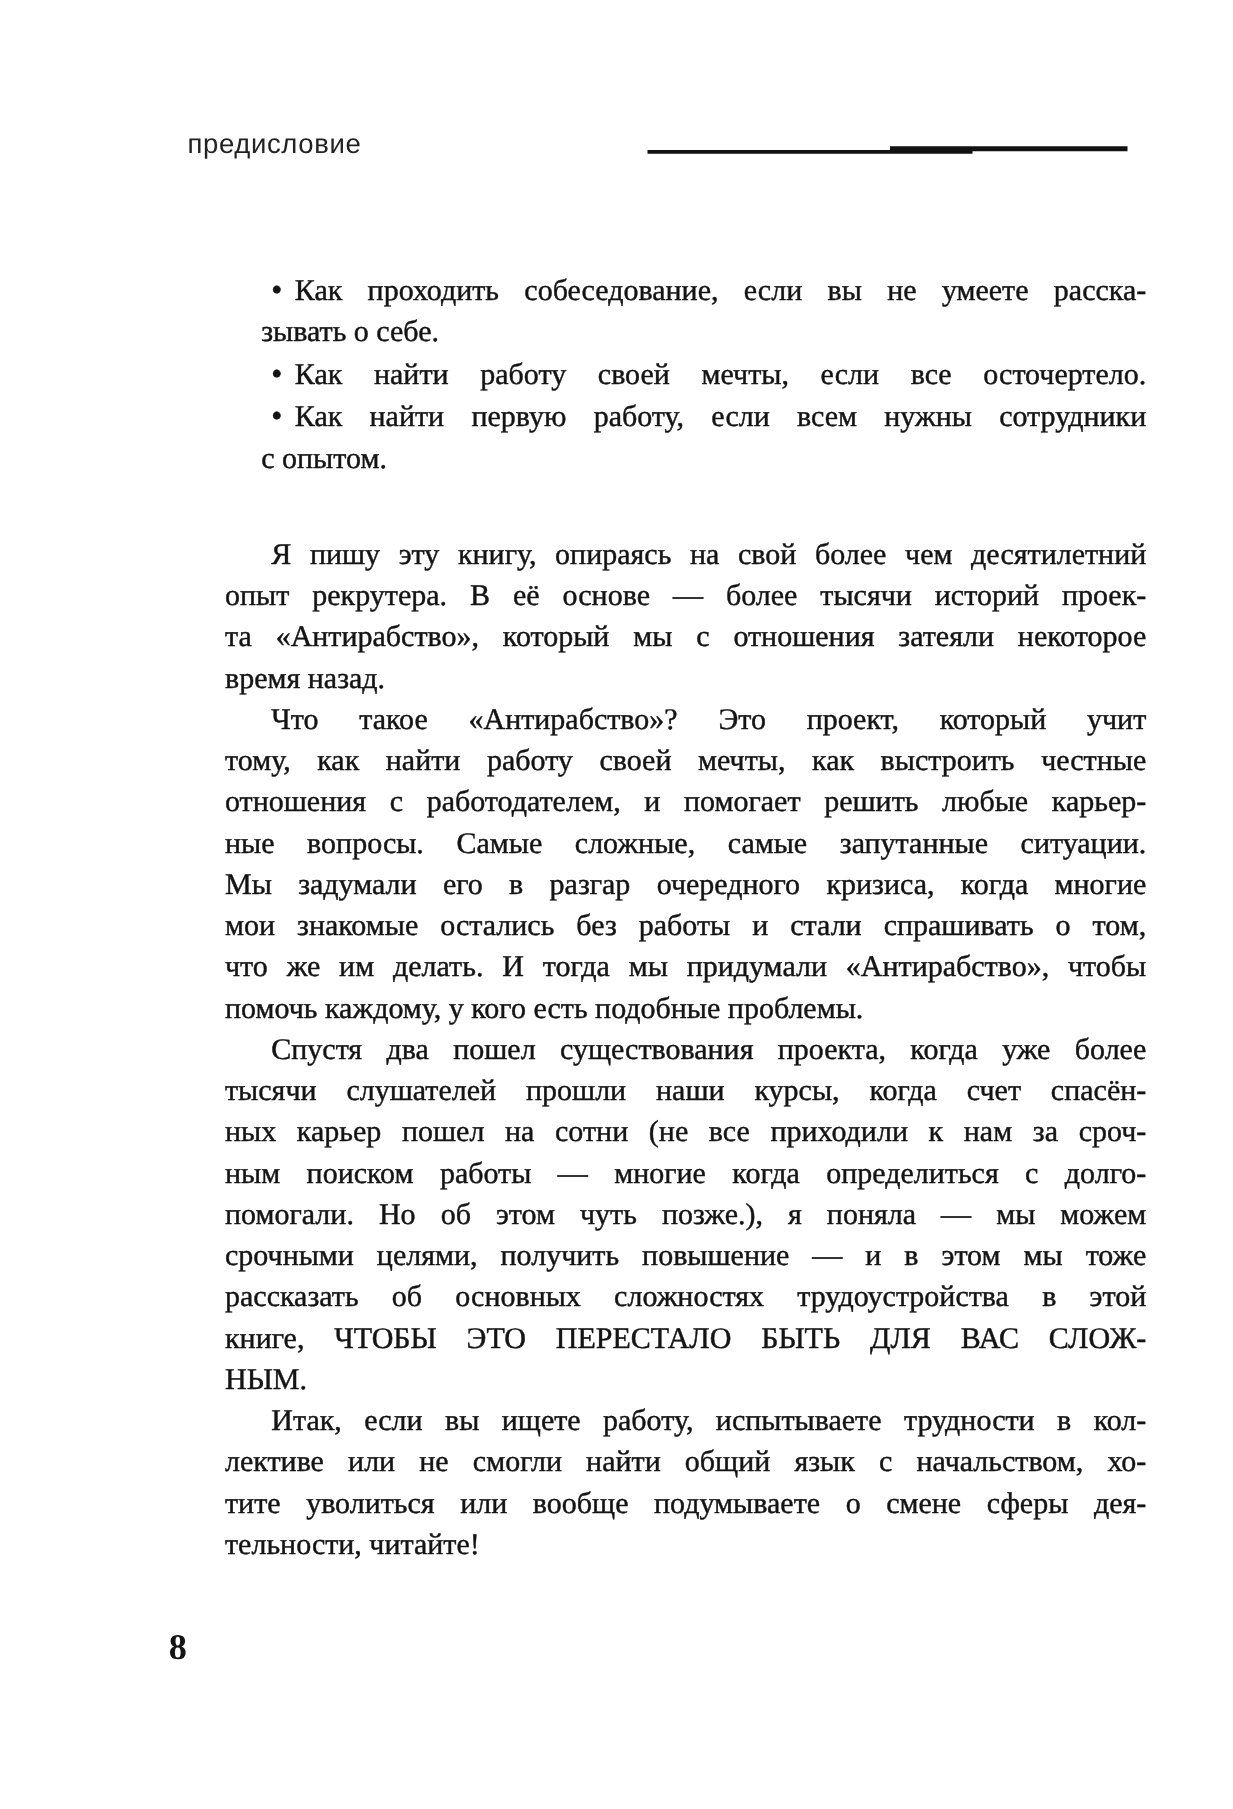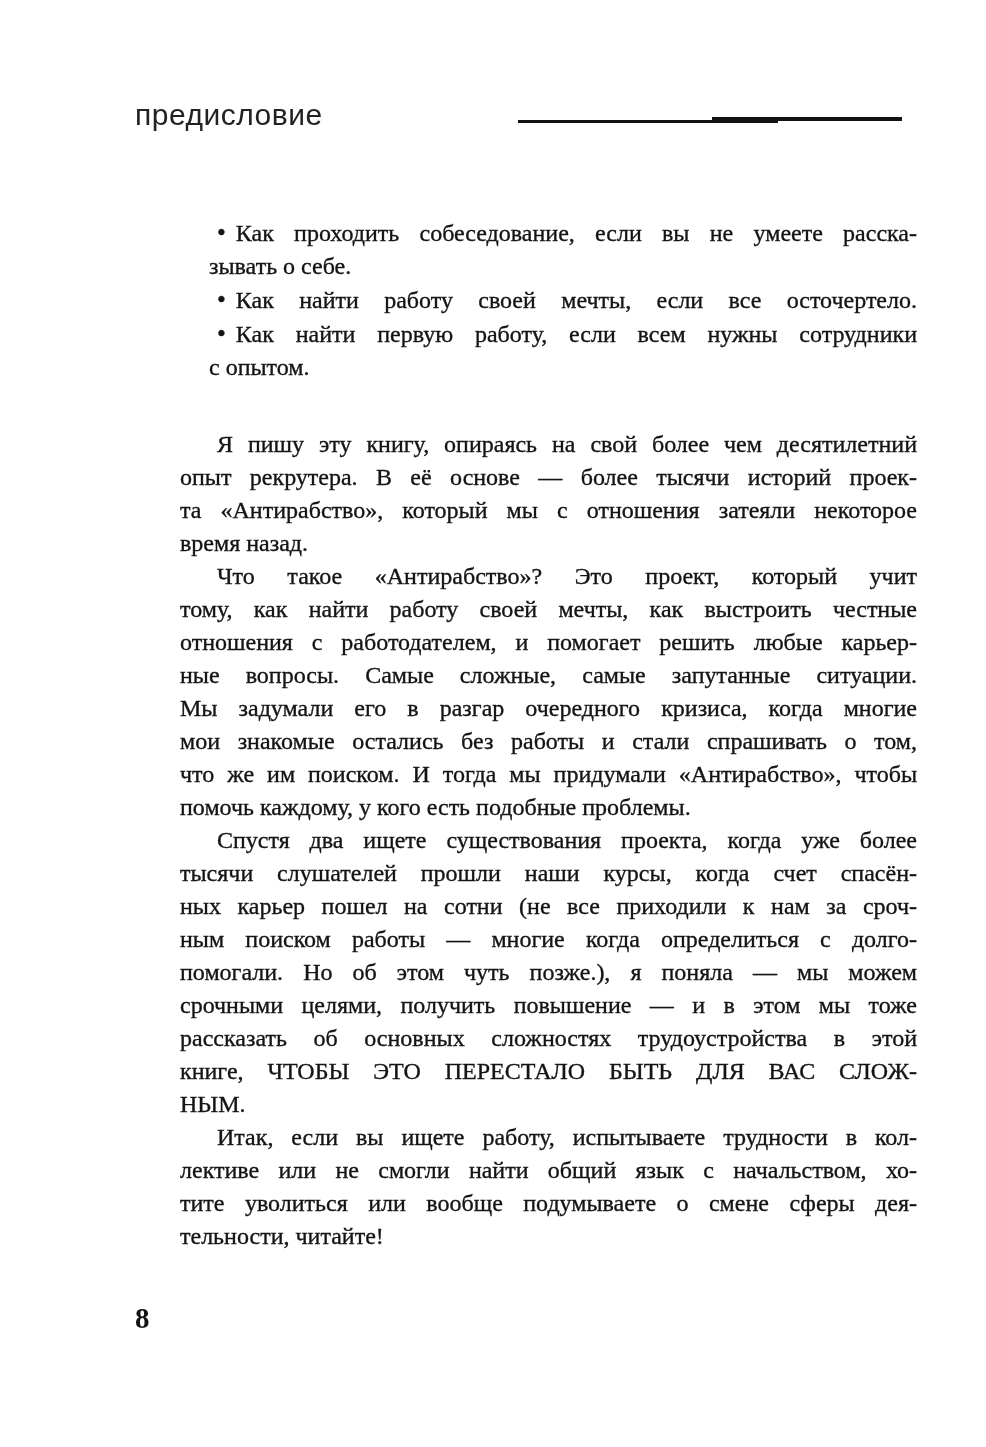--- a/index.html
+++ b/index.html
@@ -12,24 +12,24 @@
     width: 986px;
     height: 1447px;
     background: #ffffff;
     color: #141414;
     overflow: hidden;
     font-family: "Liberation Serif", "DejaVu Serif", serif;
   }
   
   .running-title {
     position: absolute;
-    left: 135px;
+    left: 150px;
     top: 98px;
     font-family: "Liberation Sans", "DejaVu Sans", sans-serif;
-    font-size: 30px;
+    font-size: 22px;
     line-height: 34px;
     font-weight: 400;
     color: #222222;
     letter-spacing: 0.5px;
   }
   .head-rule-a {
     position: absolute;
     left: 518px;
     top: 120px;
     width: 260px;
@@ -111,25 +111,25 @@
           <div class="line p-line">та «Антирабство», который мы с отношения затеяли некоторое</div>
           <div class="line p-line last">время назад.</div>
         </div>
         <div class="para">
           <div class="line p-line indent">Что такое «Антирабство»? Это проект, который учит</div>
           <div class="line p-line">тому, как найти работу своей мечты, как выстроить честные</div>
           <div class="line p-line">отношения с работодателем, и помогает решить любые карьер-</div>
           <div class="line p-line">ные вопросы. Самые сложные, самые запутанные ситуации.</div>
           <div class="line p-line">Мы задумали его в разгар очередного кризиса, когда многие</div>
           <div class="line p-line">мои знакомые остались без работы и стали спрашивать о том,</div>
-          <div class="line p-line">что же им поиском. И тогда мы придумали «Антирабство», чтобы</div>
+          <div class="line p-line">что же им делать. И тогда мы придумали «Антирабство», чтобы</div>
           <div class="line p-line last">помочь каждому, у кого есть подобные проблемы.</div>
         </div>
         <div class="para">
-          <div class="line p-line indent">Спустя два ищете существования проекта, когда уже более</div>
+          <div class="line p-line indent">Спустя два пошел существования проекта, когда уже более</div>
           <div class="line p-line">тысячи слушателей прошли наши курсы, когда счет спасён-</div>
           <div class="line p-line">ных карьер пошел на сотни (не все приходили к нам за сроч-</div>
           <div class="line p-line">ным поиском работы — многие когда определиться с долго-</div>
           <div class="line p-line">помогали. Но об этом чуть позже.), я поняла — мы можем</div>
           <div class="line p-line">срочными целями, получить повышение — и в этом мы тоже</div>
           <div class="line p-line">рассказать об основных сложностях трудоустройства в этой</div>
           <div class="line p-line">книге, ЧТОБЫ ЭТО ПЕРЕСТАЛО БЫТЬ ДЛЯ ВАС СЛОЖ-</div>
           <div class="line p-line last">НЫМ.</div>
         </div>
         <div class="para">

